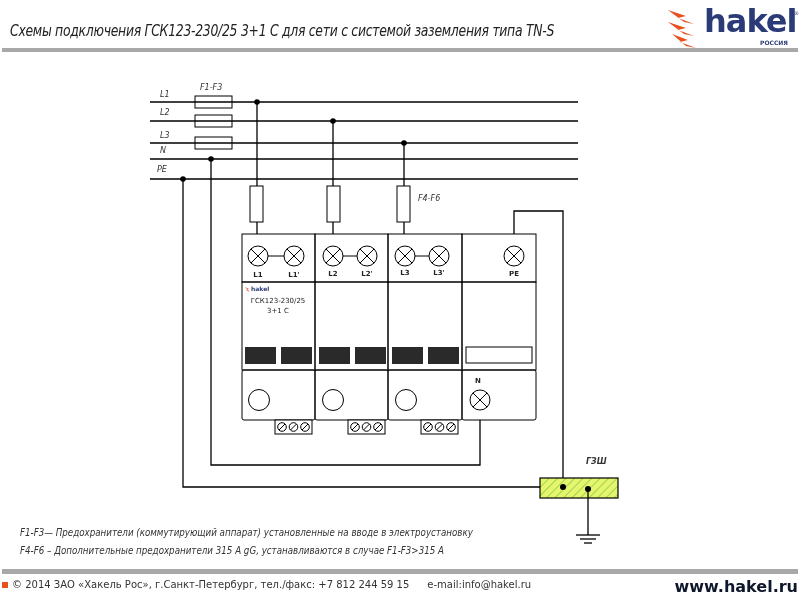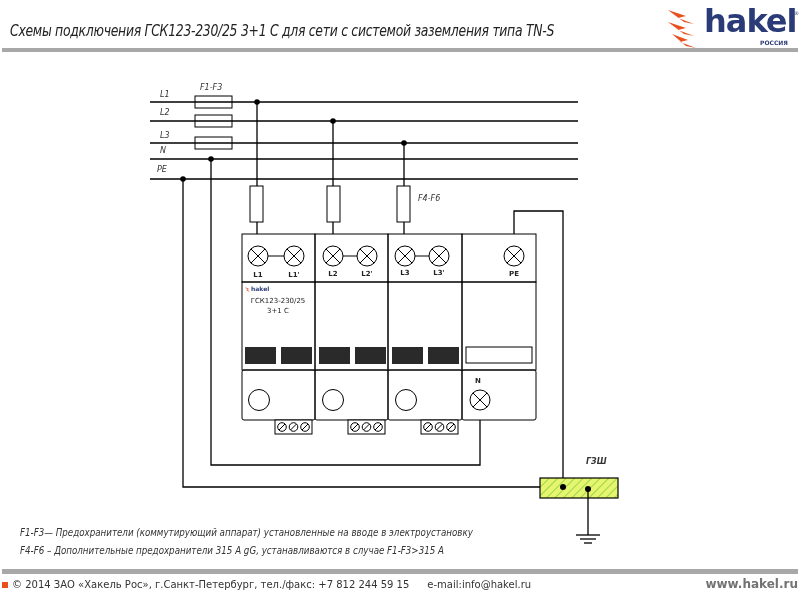--- a/index.html
+++ b/index.html
@@ -14,21 +14,21 @@
   .wire { stroke:#000; stroke-width:1.3; fill:none; }
   .thin { stroke:#000; stroke-width:1; fill:none; }
   .dot { fill:#000; }
   .lbl { font-family:"DejaVu Sans", sans-serif; font-style:italic; font-size:8px; fill:#333; }
   .mlbl { font-family:"DejaVu Sans", sans-serif; font-weight:bold; font-size:7px; fill:#222; }
   .notes { position:absolute; left:20px; top:524px; font-family:"DejaVu Sans Condensed","DejaVu Sans", sans-serif; font-style:italic; font-size:11px; color:#333; line-height:18px; transform:scaleX(0.88); transform-origin:left; white-space:nowrap; }
   .bottombar { position:absolute; left:2px; top:569px; width:796px; height:5px; background:#a8a8a8; }
   .footer { position:absolute; left:2px; top:579px; font-family:"DejaVu Sans", sans-serif; font-size:10px; color:#333; white-space:nowrap; }
   .footer .sq { display:inline-block; width:6px; height:6px; background:#e8501e; margin-right:4px; }
   .footer .email { margin-left:18px; }
-  .site { position:absolute; right:2px; top:577px; font-family:"DejaVu Sans", sans-serif; font-weight:bold; font-size:12px; color:#737373; }
+  .site { position:absolute; right:2px; top:577px; font-family:"DejaVu Sans", sans-serif; font-weight:bold; font-size:16px; color:#0f172a; }
 </style>
 </head>
 <body>
 
 <div class="title">Схемы подключения ГСК123-230/25 3+1 С для сети с системой заземления типа TN-S</div>
 
 <div class="logo">
   <svg width="40" height="44">
     <polygon points="4,6 22,12 14,14 30,20 20,18" fill="#e8501e"></polygon>
     <polygon points="4,18 22,24 14,26 30,32 20,30" fill="#e8501e"></polygon>

